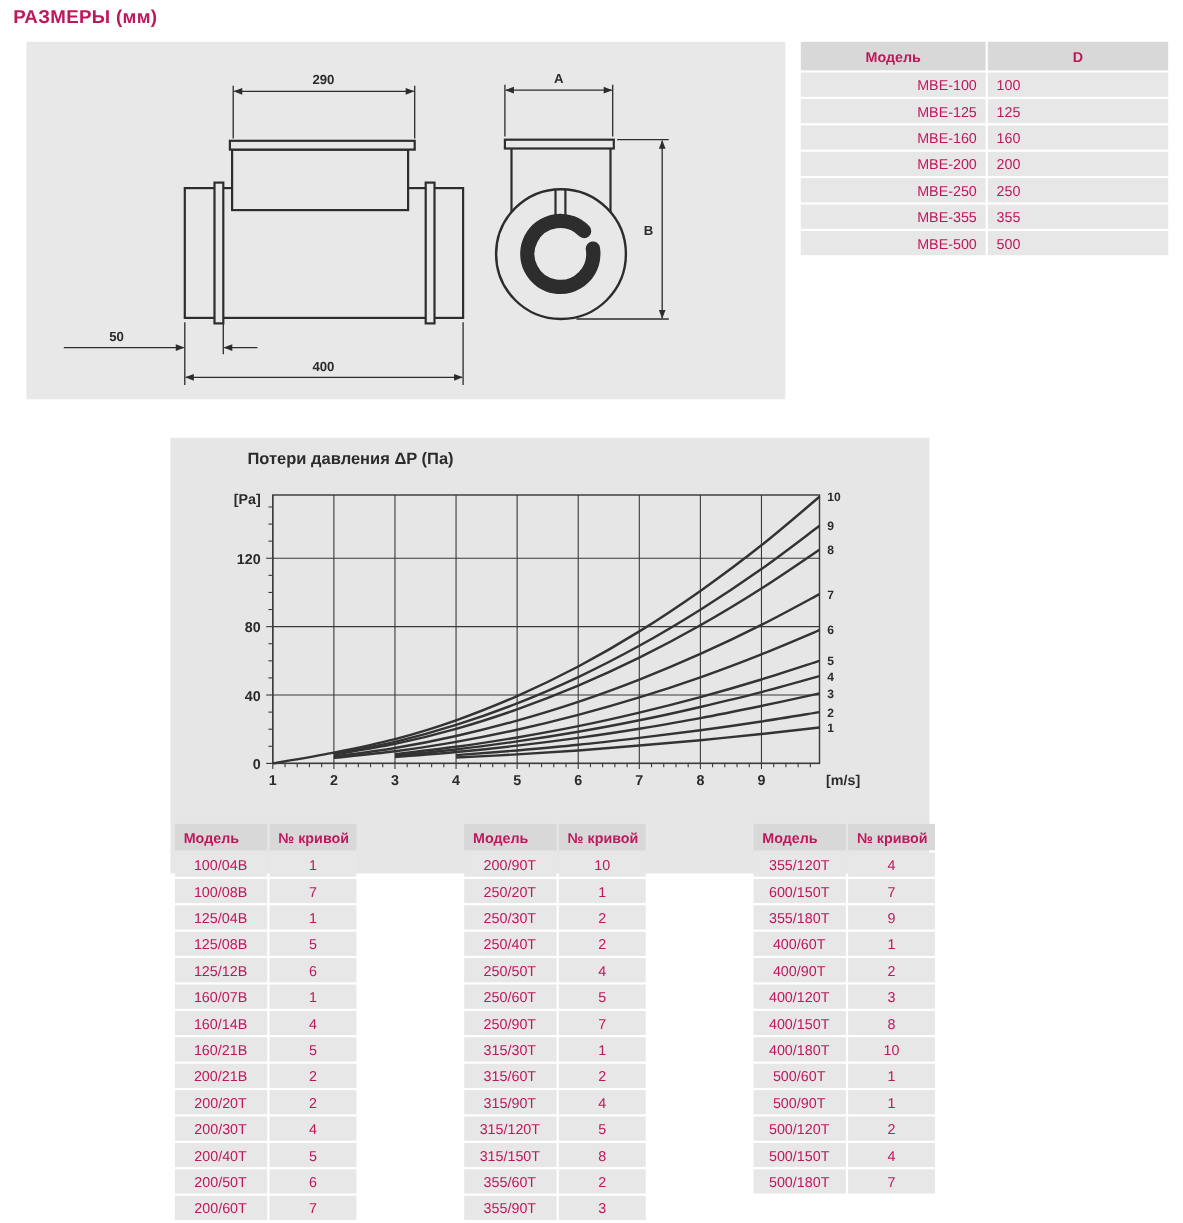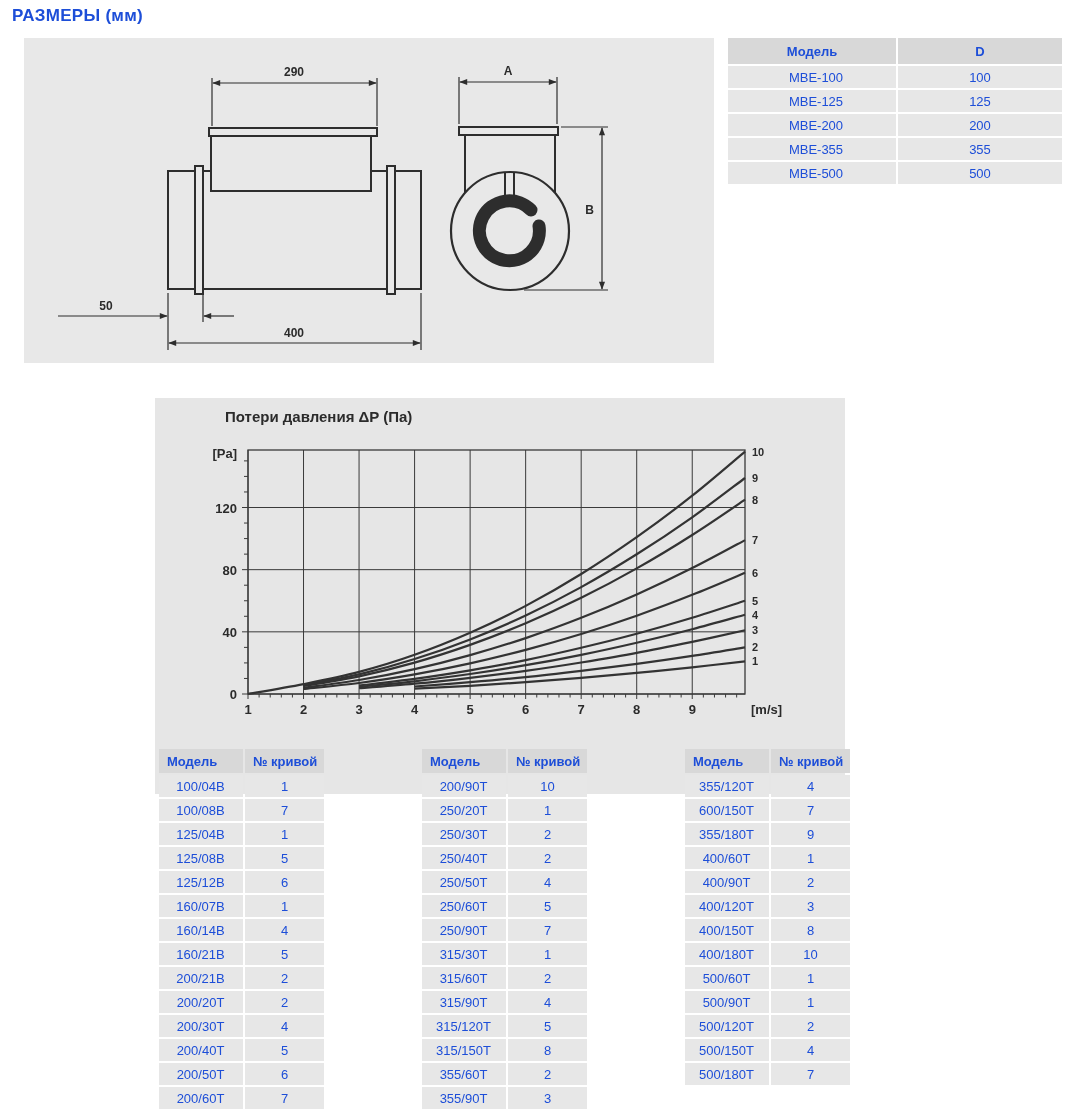--- a/index.html
+++ b/index.html
@@ -1,31 +1,31 @@
 <!DOCTYPE html>
 <html><head>
 <meta charset="utf-8">
 <style>
   html,body{margin:0;padding:0;background:#ffffff;}
   #page{position:relative;width:1075px;height:1112px;background:#fff;
-        font-family:"Liberation Sans",sans-serif;color:#1d4ed8;overflow:hidden;}
+        font-family:"Liberation Sans",sans-serif;color:#be185d;overflow:hidden;}
   .page-title{position:absolute;left:12px;top:6px;font-size:17px;font-weight:800;letter-spacing:.3px;}
   .panel{position:absolute;background:#e8e8e8;}
   #drawing-panel{left:24px;top:38px;width:690px;height:325px;}
   #chart-panel{left:155px;top:398px;width:690px;height:396px;background:#e6e6e6;}
   
   table.data-table{border-collapse:separate;border-spacing:2px 2px;table-layout:fixed;}
   table.data-table th{background:#d8d8d8;font-weight:700;font-size:13px;height:22px;padding:1px 8px;}
   table.data-table td{background:#e7e7e7;font-size:13px;height:20px;padding:1px 8px;}
   #dims-table-wrap{position:absolute;left:726px;top:36px;}
   #dims-table{width:336px;}
   #dims-table th{height:24px;text-align:center;}
   #dims-table col.c1{width:168px;} #dims-table col.c2{width:164px;}
-  #dims-table td:first-child{text-align:center;padding-left:16px;}
-  #dims-table td:last-child{text-align:center;margin-left:42px;}
+  #dims-table td:first-child{text-align:right;padding-left:16px;}
+  #dims-table td:last-child{text-align:left;margin-left:42px;}
   .curve-table-wrap{position:absolute;top:747px;}
   #curve-table-0{left:157px;} #curve-table-1{left:420px;} #curve-table-2{left:683px;}
   .curve-table{width:167px;}
   .curve-table col.c1{width:84px;} .curve-table col.c2{width:79px;}
   .curve-table th{text-align:left;font-size:12.5px;padding:1px 7px;white-space:nowrap;}
   .curve-table td{font-size:13px;}
   .curve-table td:first-child{text-align:center;padding-left:7px;white-space:nowrap;}
   .curve-table td:last-child{text-align:center;}
   svg text{font-family:"Liberation Sans",sans-serif;fill:#2b2b2b;}
   .dim-label{font-size:12px;font-weight:700;}
@@ -120,22 +120,30 @@
         <tbody>
           <tr>
             <td>МВЕ-100</td>
             <td>100</td>
           </tr>
           <tr>
             <td>МВЕ-125</td>
             <td>125</td>
           </tr>
           <tr>
+            <td>МВЕ-160</td>
+            <td>160</td>
+          </tr>
+          <tr>
             <td>МВЕ-200</td>
             <td>200</td>
+          </tr>
+          <tr>
+            <td>МВЕ-250</td>
+            <td>250</td>
           </tr>
           <tr>
             <td>МВЕ-355</td>
             <td>355</td>
           </tr>
           <tr>
             <td>МВЕ-500</td>
             <td>500</td>
           </tr>
         </tbody>

